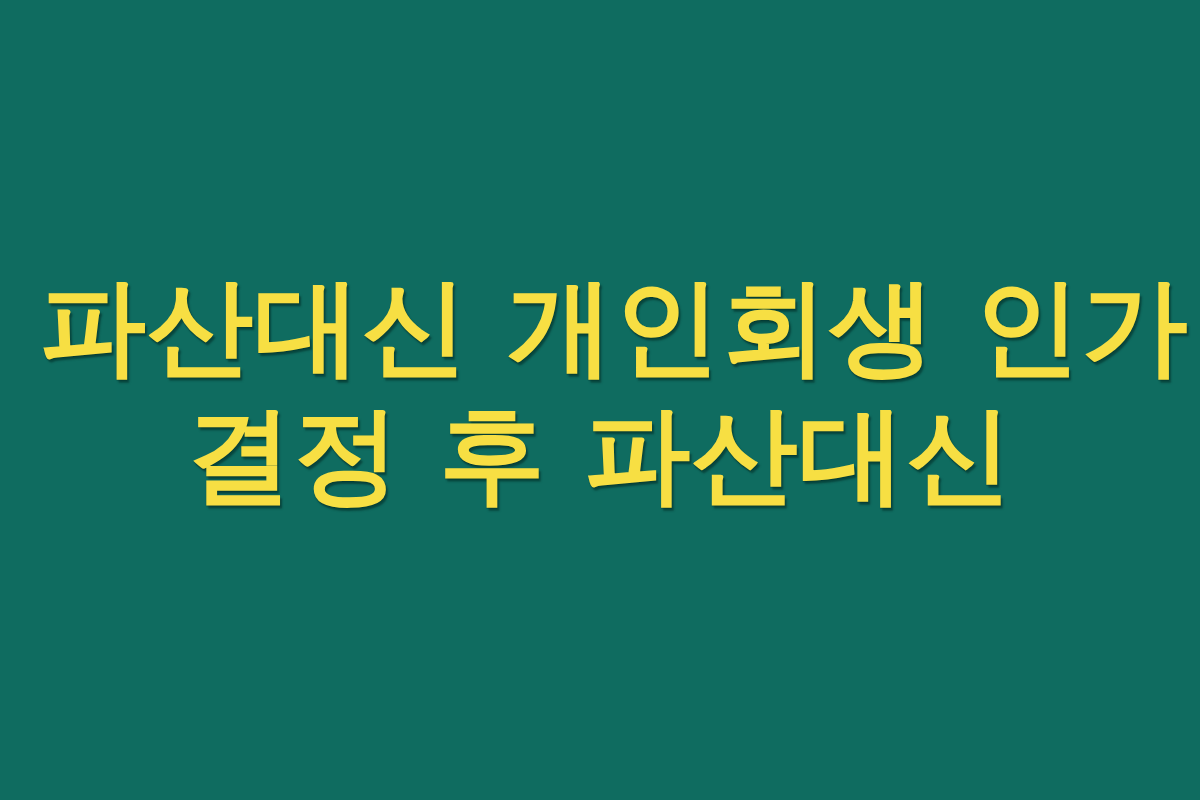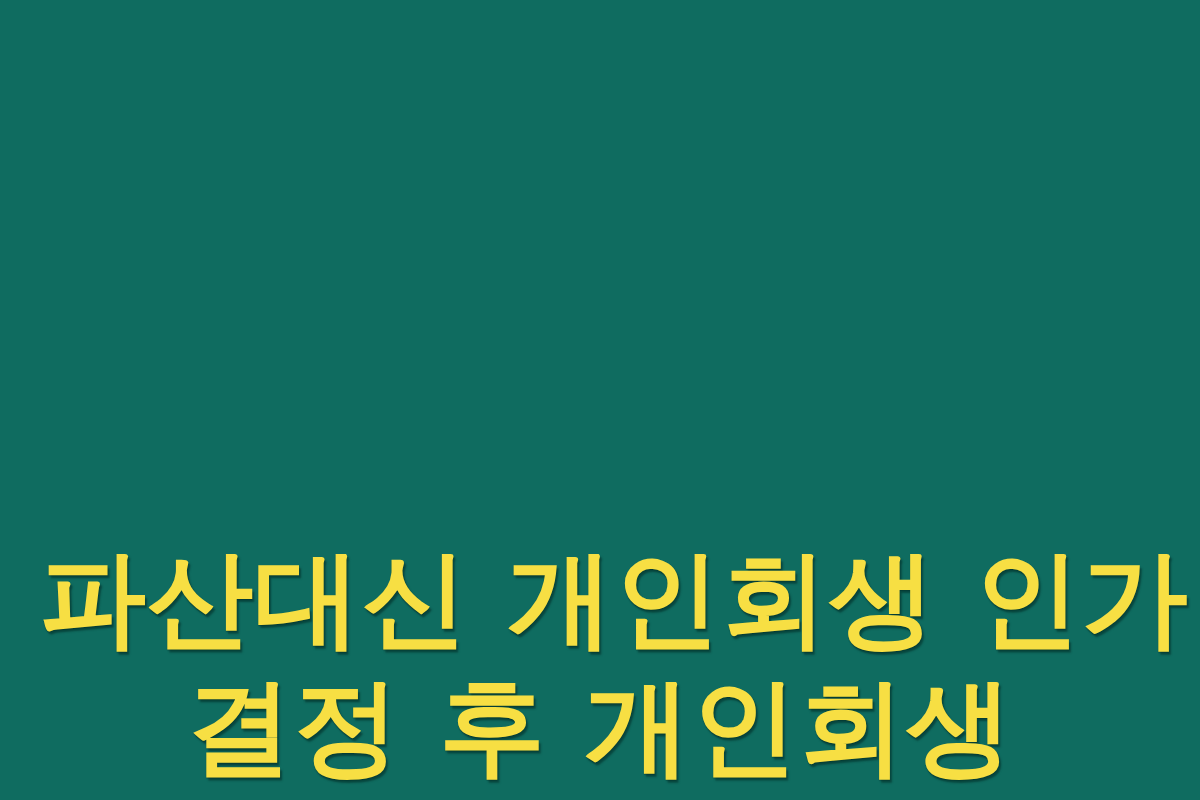--- a/index.html
+++ b/index.html
@@ -12,21 +12,21 @@
   #canvas {
     position: relative;
     width: 1200px;
     height: 800px;
     overflow: hidden;
     background: #0f6c60;          
     font-family: "DejaVu Sans", "Liberation Sans", sans-serif;
     display: flex;
     flex-direction: column;
     align-items: center;
-    justify-content: flex-end;
+    justify-content: center;
     box-sizing: border-box;
   }
 
   #title-block {
     width: 100%;
     text-align: center;
     padding: 0 40px;
     box-sizing: border-box;
     
     transform: translateY(-9px);
@@ -53,17 +53,17 @@
 </style>
 </head>
 <body>
 
 <div id="canvas" style="background: rgb(15, 108, 96); width: 1200px; height: 800px;">
 
   <div id="title-block">
 
     <span class="title-line line-1" style="color: rgb(247, 223, 67);">파산대신 개인회생 인가</span>
 
-    <span class="title-line line-2" style="color: rgb(247, 223, 67);">결정 후 개인회생</span>
+    <span class="title-line line-2" style="color: rgb(247, 223, 67);">결정 후 파산대신</span>
 
   </div>
 
 </div>
 
 </body></html>

